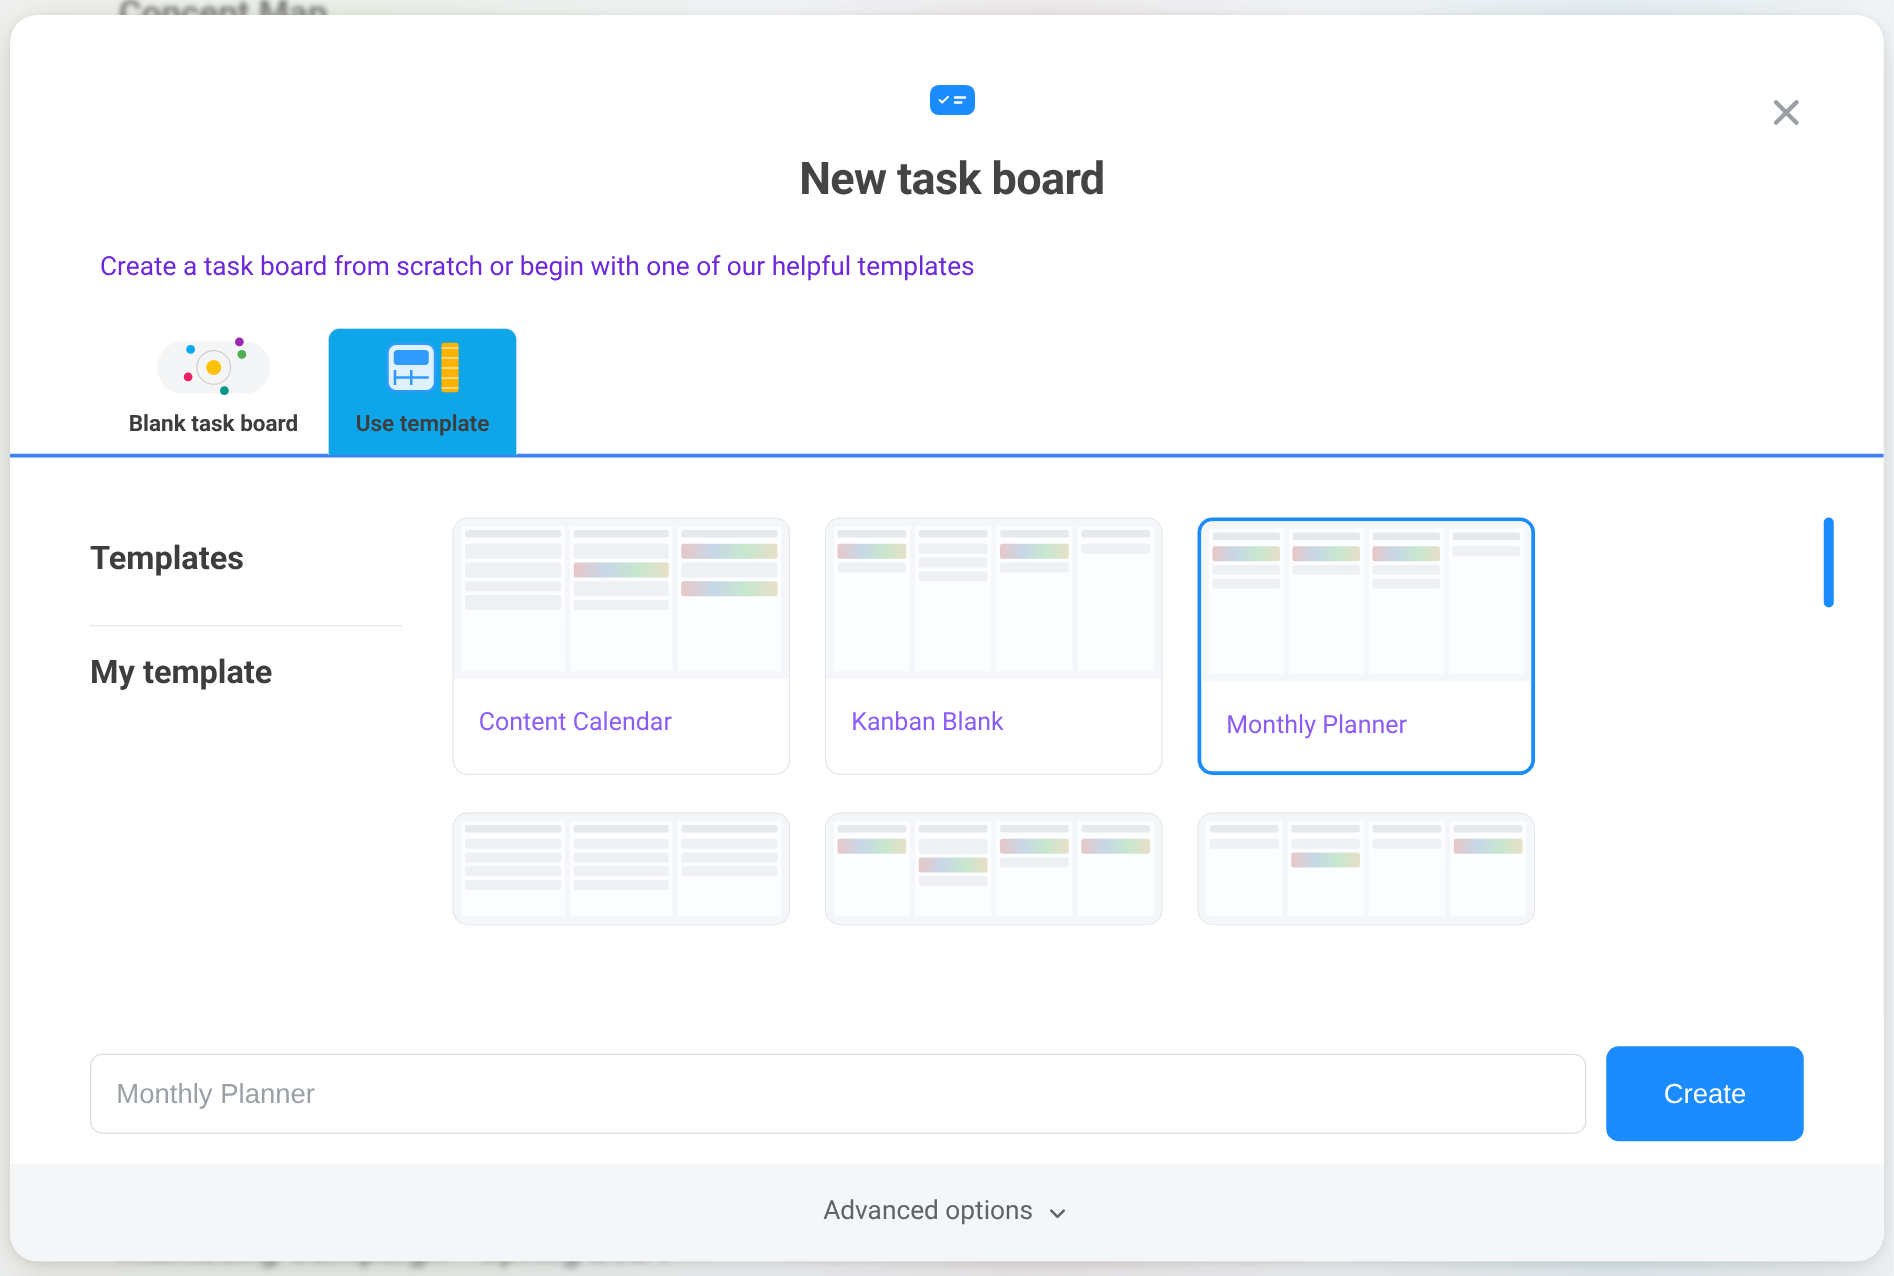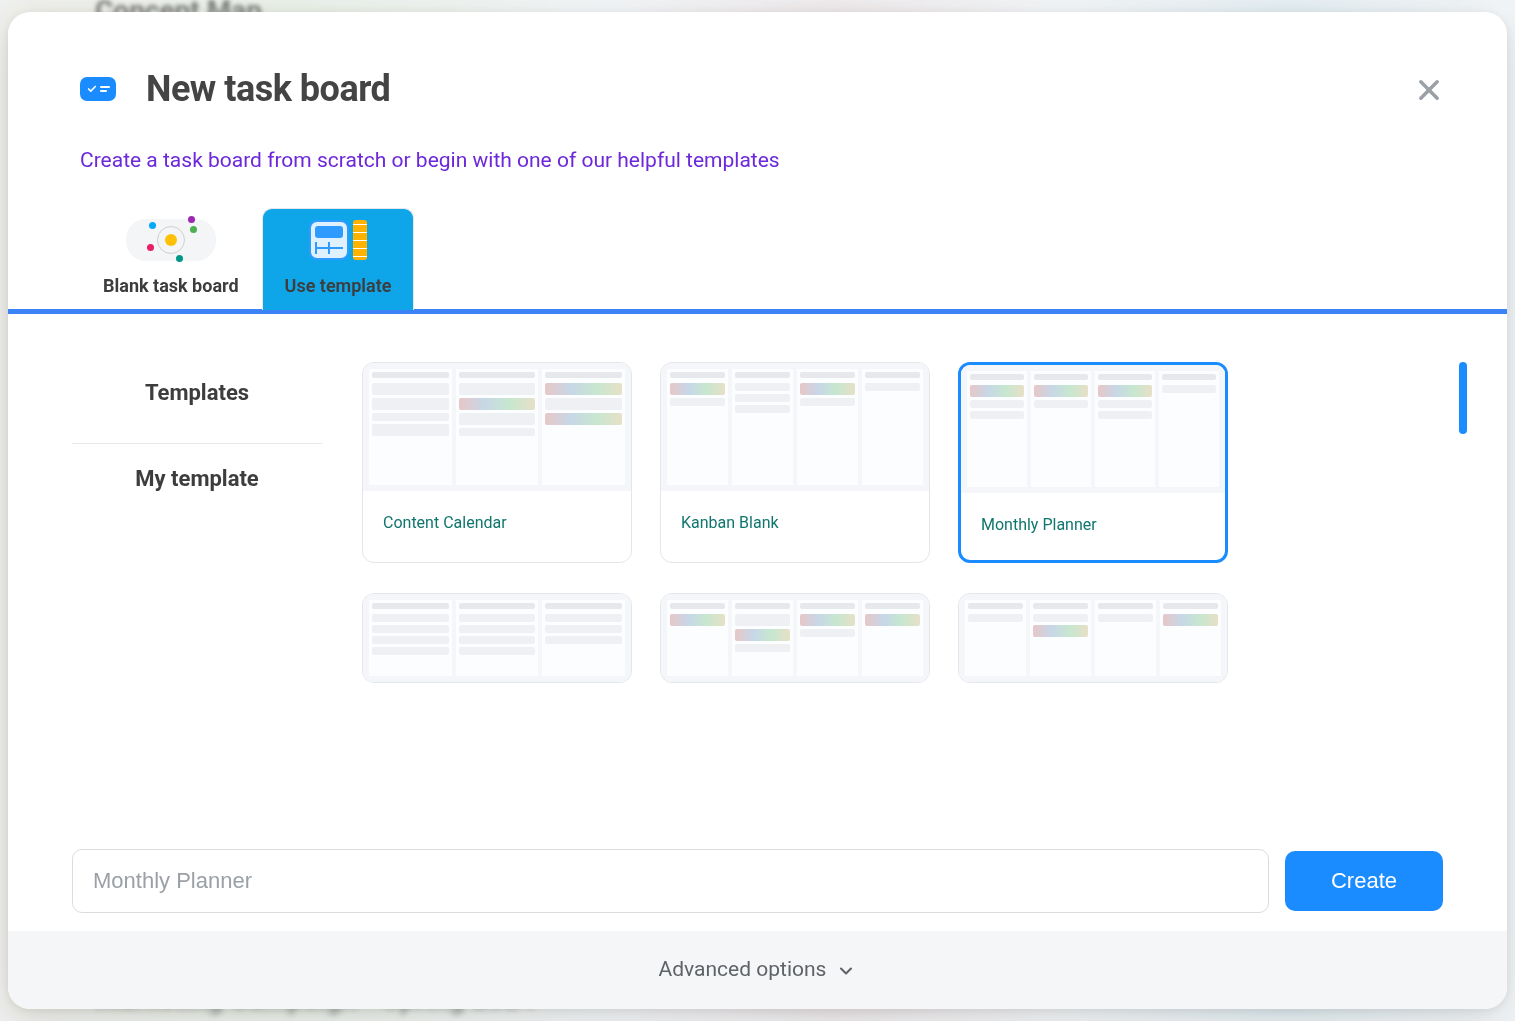--- a/index.html
+++ b/index.html
@@ -37,21 +37,21 @@
     border-radius: 22px;
     box-shadow: 0 10px 40px rgba(0,0,0,0.12), 0 2px 8px rgba(0,0,0,0.08);
     display: flex;
     flex-direction: column;
     overflow: hidden;
   }
   .modal-header {
     padding: 56px 64px 14px 72px;
     position: relative;
   }
-  .title-row { display: flex; align-items: center; gap: 30px; }
+  .title-row { display: flex; align-items: center; gap: 30px; flex-direction: column; }
   .app-badge {
     width: 36px; height: 24px; border-radius: 7px; background: #1a8cff;
     display: flex; align-items: center; justify-content: center; gap: 3px;
     padding: 0 6px;
     flex-shrink: 0;
   }
   .app-badge .check { width: 10px; height: 10px; }
   .app-badge .lines { display:flex; flex-direction:column; gap:2px; }
   .app-badge .lines span { display:block; width:10px; height:2px; background:#fff; border-radius:1px; }
   .app-badge .lines span:last-child { width:7px; }
@@ -60,21 +60,21 @@
   .close-btn {
     position: absolute; top: 58px; right: 58px;
     width: 40px; height: 40px; border: none; background: transparent; cursor: pointer;
     display: flex; align-items: center; justify-content: center;
     color: #9aa0a6;
   }
   .close-btn svg { width: 28px; height: 28px; }
 
   .tabs-row {
     display: flex; align-items: flex-end; gap: 0;
-    border-bottom: 5px solid #3b82f6;
+    border-bottom: 3px solid #3b82f6;
     padding: 22px 64px 0 72px;
   }
   .tab {
     display: flex; flex-direction: column; align-items: center; gap: 14px;
     padding: 10px 22px 14px 22px;
     border: 1px solid transparent;
     border-bottom: none;
     border-top-left-radius: 10px; border-top-right-radius: 10px;
     cursor: pointer;
     color: #3d3d3d;
@@ -110,52 +110,52 @@
   .tmpl-icon .ruler { width:14px; height:40px; background:#ffb300; border-radius:3px; background-image:
     repeating-linear-gradient(#fff 0 1px, transparent 1px 8px); background-size:8px 8px; background-position:3px 4px; }
 
   .content {
     flex: 1; overflow: auto; position: relative; padding: 48px 46px 20px 64px;
   }
   .content::-webkit-scrollbar { width:8px; }
   .scroll-indicator{ position:absolute; right:40px; top:48px; width:8px; height:72px; background:#1a8cff; border-radius:4px; }
   .section { display:flex; gap:40px; align-items:flex-start; margin-bottom:40px;}
   .section-title-col { width: 250px; flex-shrink:0; padding-top:18px;}
-  .section-title { font-size:22px; font-weight:700; color:#3d3d3d;text-align:center; }
+  .section-title { font-size:26px; font-weight:700; color:#3d3d3d; }
   .section-divider { border-top:1px solid #e5e7eb; margin-top:38px;}
   .cards { display:flex; gap:28px; flex:1; flex-wrap:nowrap;}
   .card {
     width: 270px; border:1px solid #e3e6ea; border-radius:12px; overflow:hidden;
     background:#fff; cursor:pointer; display:flex; flex-direction:column;
   }
   .card.selected { border:3px solid #1a8cff; }
   .card-preview {
     height: 128px; background:#f4f6f9; display:flex; gap:4px; padding:6px; overflow:hidden;
   }
   .col { flex:1; background:#fcfdfe; display:flex; flex-direction:column; gap:3px; padding:3px;}
   .colhdr { height:6px; background:#e6e8ec; border-radius:2px; margin-bottom:2px;}
   .item { height:12px; background:#eef0f3; border-radius:2px; }
   .item.thin{height:8px;}
   .item.img{ background:linear-gradient(90deg,#e7c7c7,#c7d7e7,#c7e7cf,#e7e0c7);} 
-  .card-label { padding:22px 20px 26px; font-size:16px; color:#0f766e; }
+  .card-label { padding:22px 20px 26px; font-size:20px; color:#8b5cf6; }
   
   .peek .card { height: 90px; }
   .peek .card-preview{ height:90px;}
 
   .footer {
     border-top: 0; padding: 24px 64px 18px 64px; display:flex; gap:16px; align-items:center;
     background:#fff;
   }
   .name-input {
     flex:1; height:64px; border:1px solid #dadce0; border-radius:10px;
     padding:0 20px; font-size:22px; color:#3d3d3d; outline:none;
   }
   .name-input::placeholder{ color:#9aa0a6;}
   .create-btn {
-    height:60px; padding:0 46px; background:#1a8cff; color:#fff; border:none; border-radius:10px;
+    height:76px; padding:0 46px; background:#1a8cff; color:#fff; border:none; border-radius:10px;
     font-size:22px; font-weight:500; cursor:pointer;
   }
   .advanced-row {
     background:#f5f6f8; display:flex; align-items:flex-end; justify-content:center; gap:10px;
     padding:26px 0 28px; color:#5f6368; font-size:21px; cursor:pointer;
   }
   .advanced-row svg{ width:20px; height:20px;}
 </style>
 </head>
 <body>

